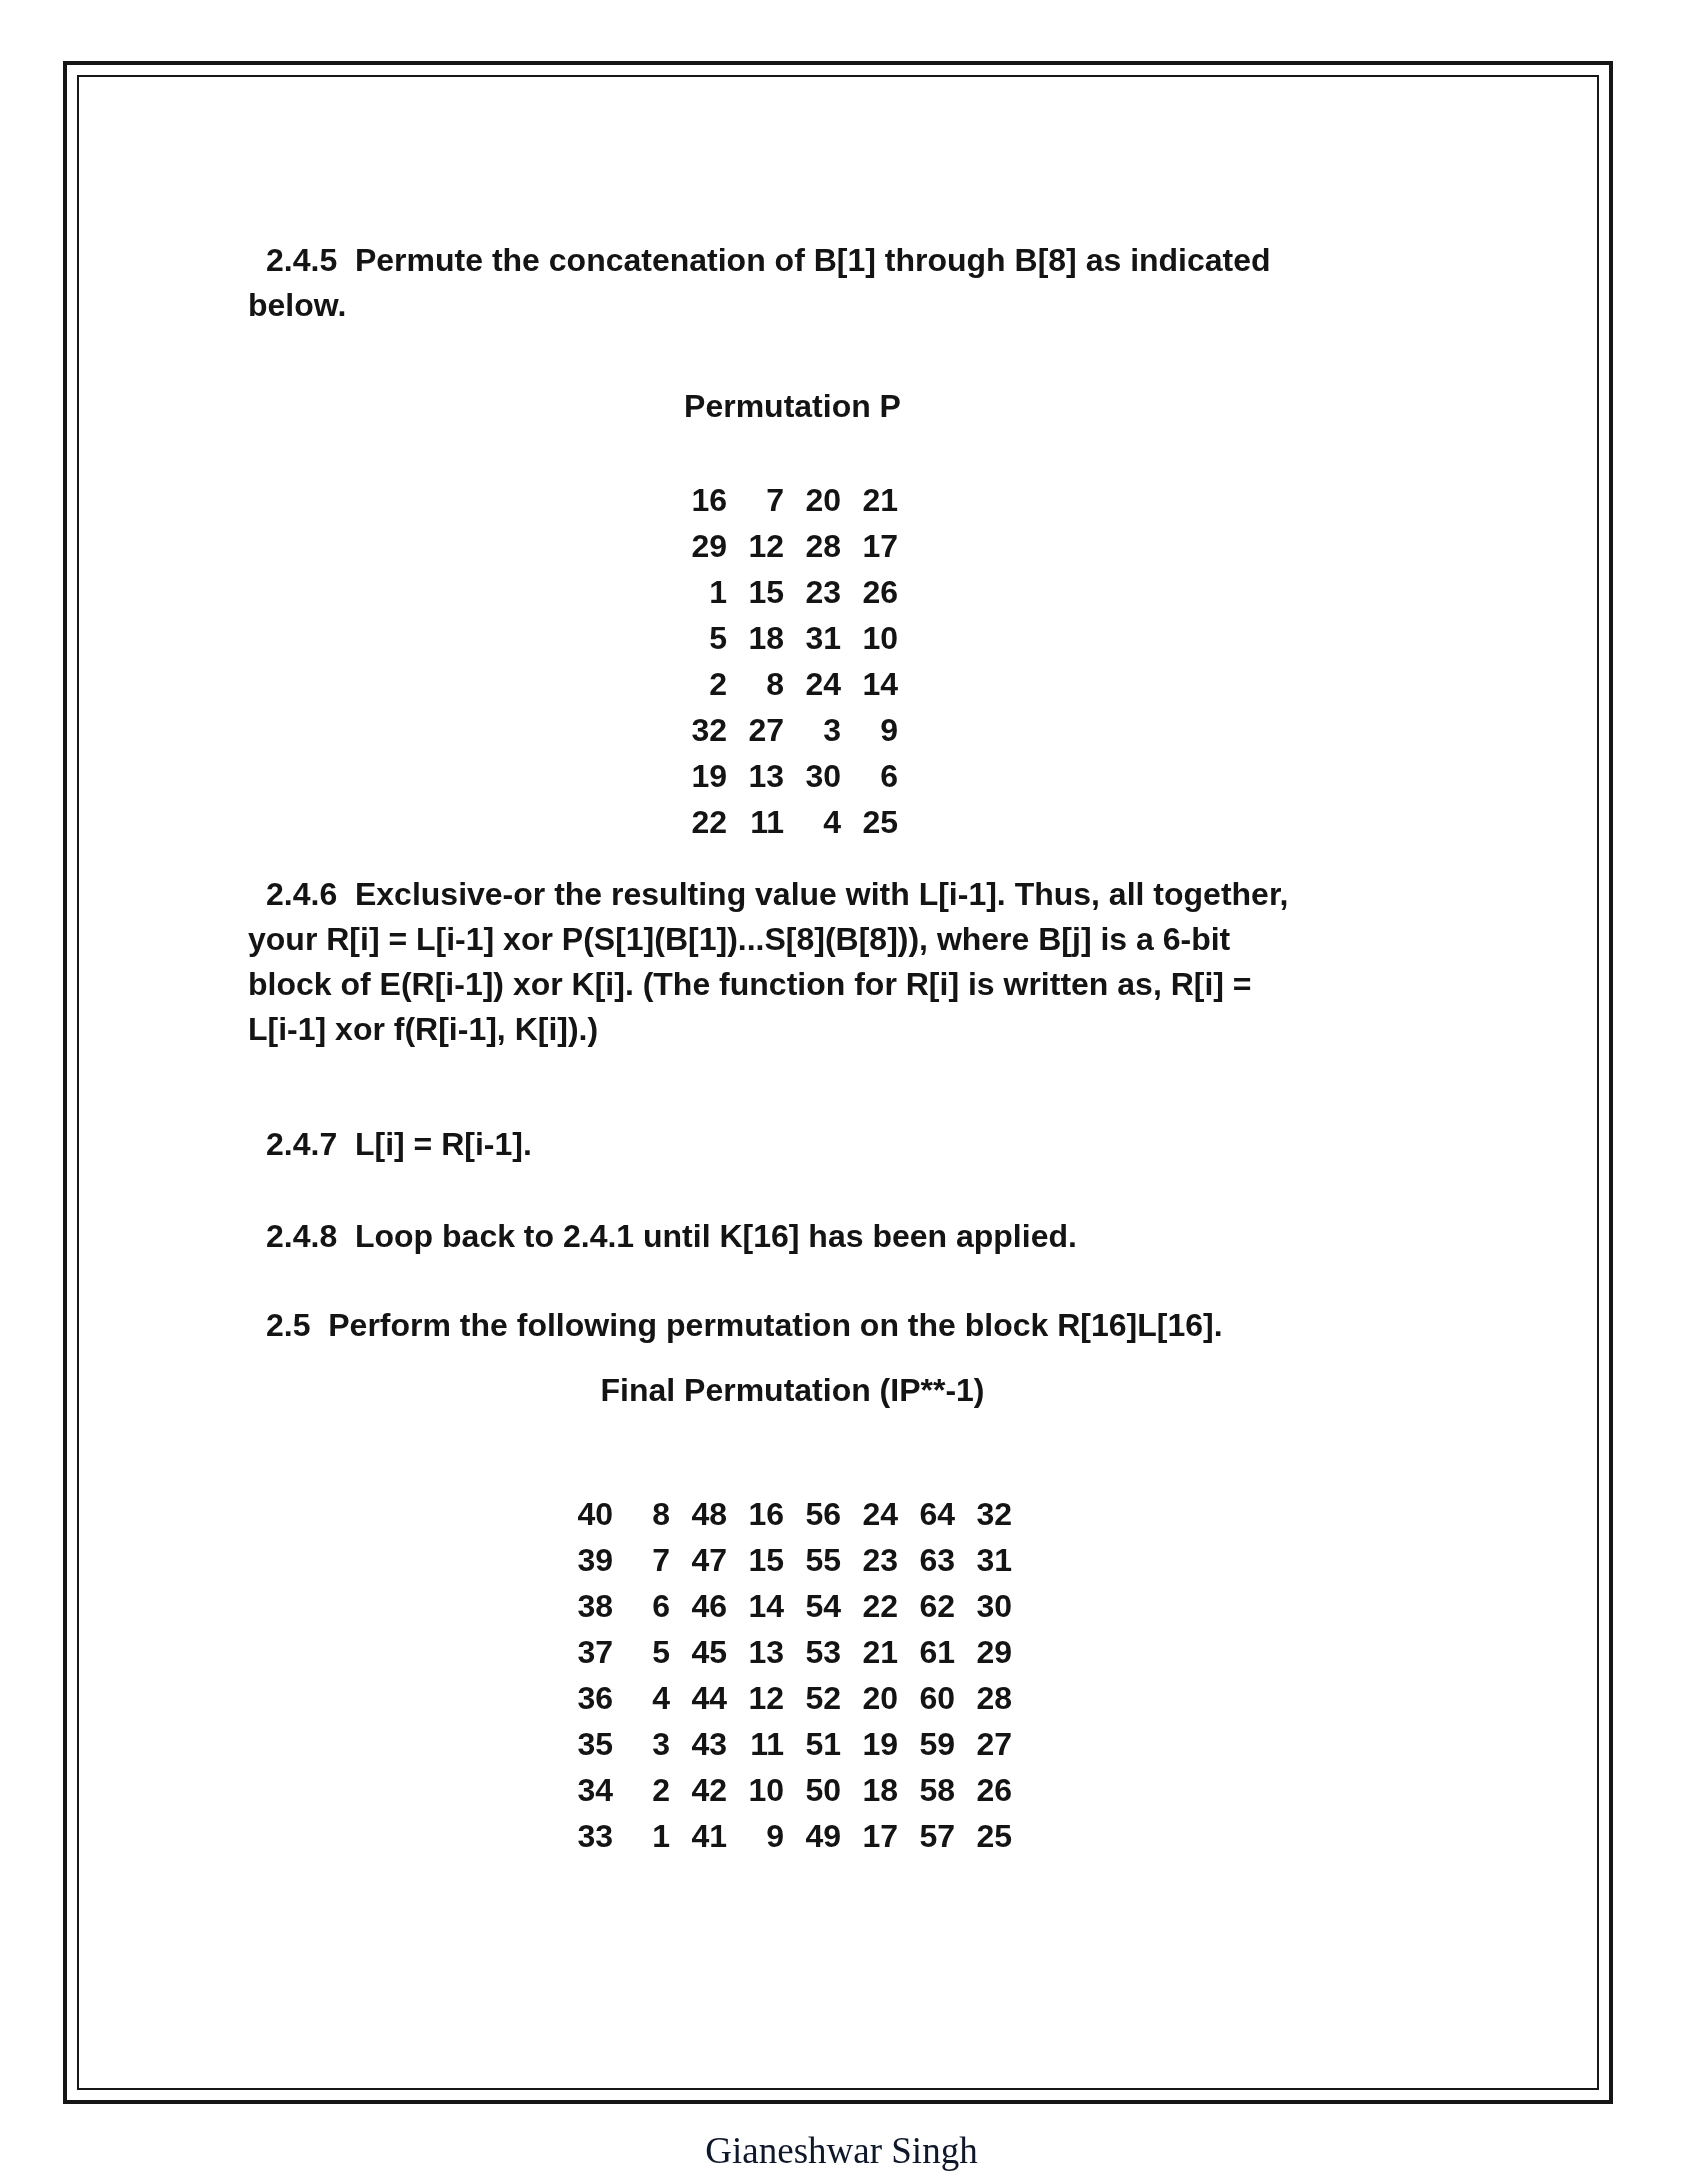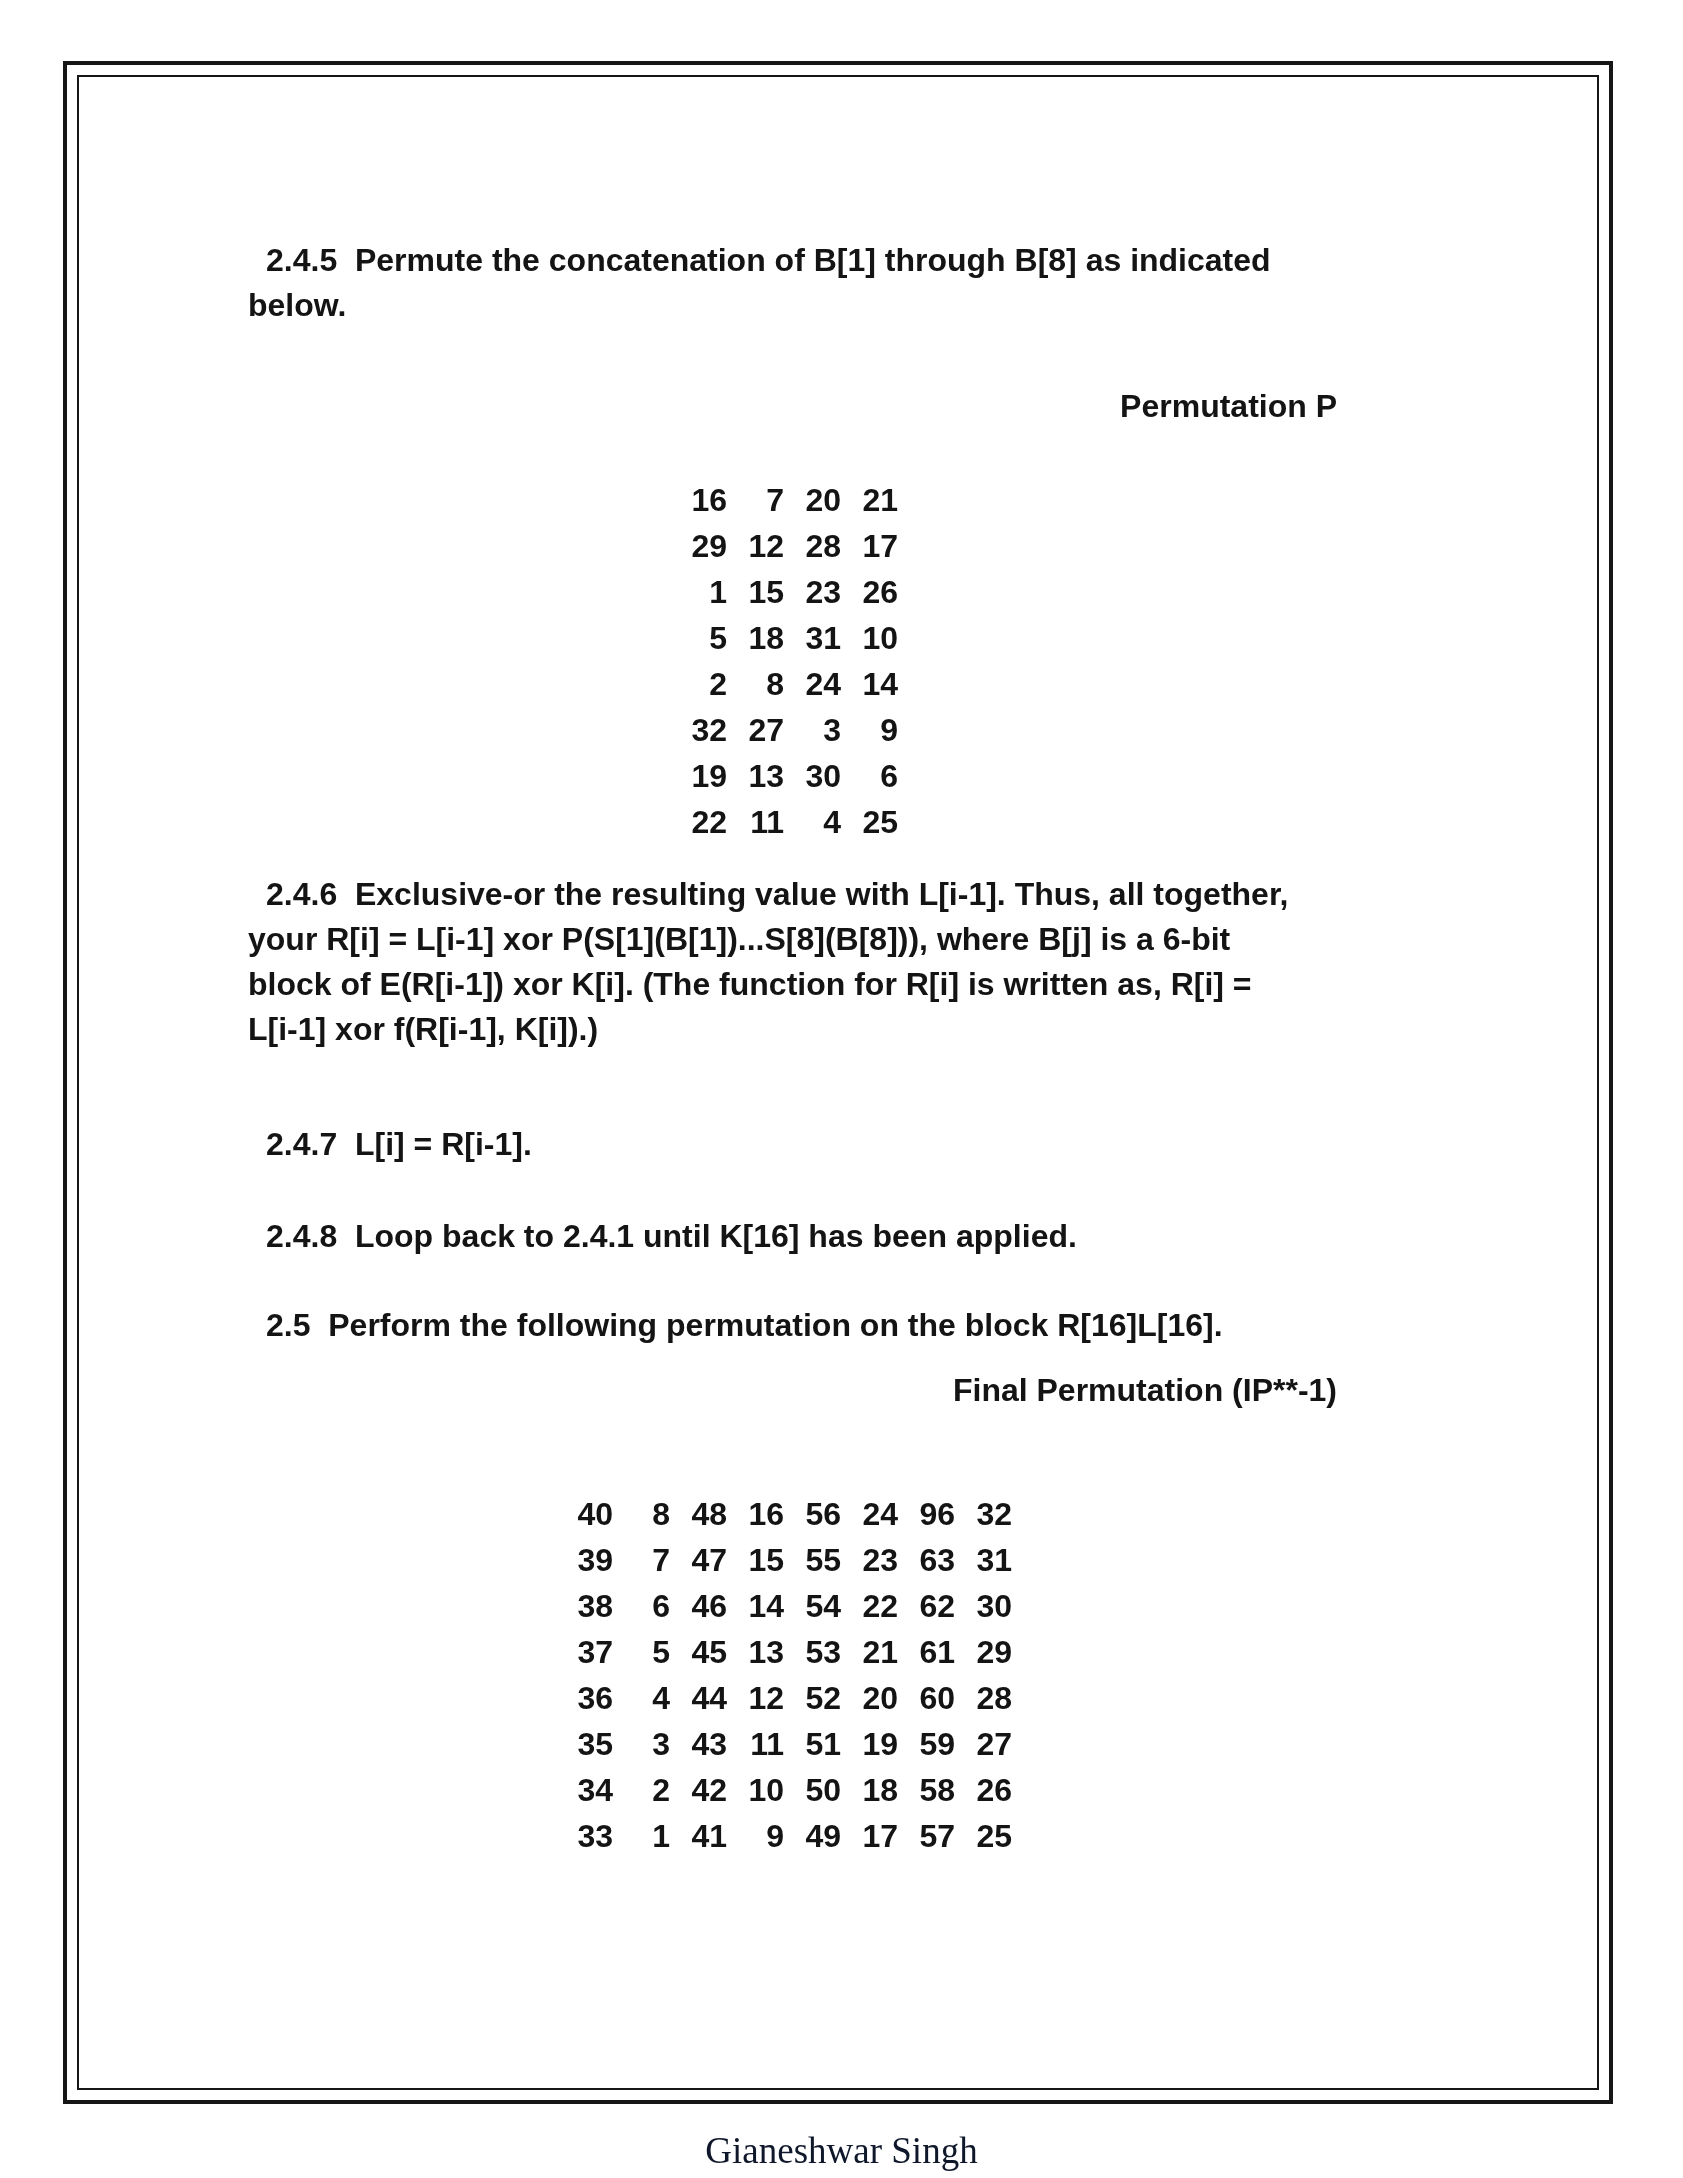--- a/index.html
+++ b/index.html
@@ -28,21 +28,21 @@
     position: absolute;
     left: 248px;
     width: 1089px;
     font-weight: 700;
     font-size: 32px;
     line-height: 45px;
     color: #141414;
   }
   .line { white-space: pre; }
   .indent { padding-left: 18px; }
-  .ctitle { text-align: right; white-space: pre; }
+  .ctitle { text-align: center; white-space: pre; }
   .ntable { }
   .trow {
     display: flex;
     justify-content: center;
     gap: 17px;
     line-height: 46px;
     height: 46px;
   }
   .tcell {
     display: inline-block;
@@ -150,21 +150,21 @@
   <div class="block ctitle" style="top:1368px">Final Permutation (IP**-1)</div>
 
   <div class="block ntable" style="top:1491px">
       <div class="trow">
         <span class="tcell">40</span>
         <span class="tcell">8</span>
         <span class="tcell">48</span>
         <span class="tcell">16</span>
         <span class="tcell">56</span>
         <span class="tcell">24</span>
-        <span class="tcell">96</span>
+        <span class="tcell">64</span>
         <span class="tcell">32</span>
       </div>
       <div class="trow">
         <span class="tcell">39</span>
         <span class="tcell">7</span>
         <span class="tcell">47</span>
         <span class="tcell">15</span>
         <span class="tcell">55</span>
         <span class="tcell">23</span>
         <span class="tcell">63</span>

